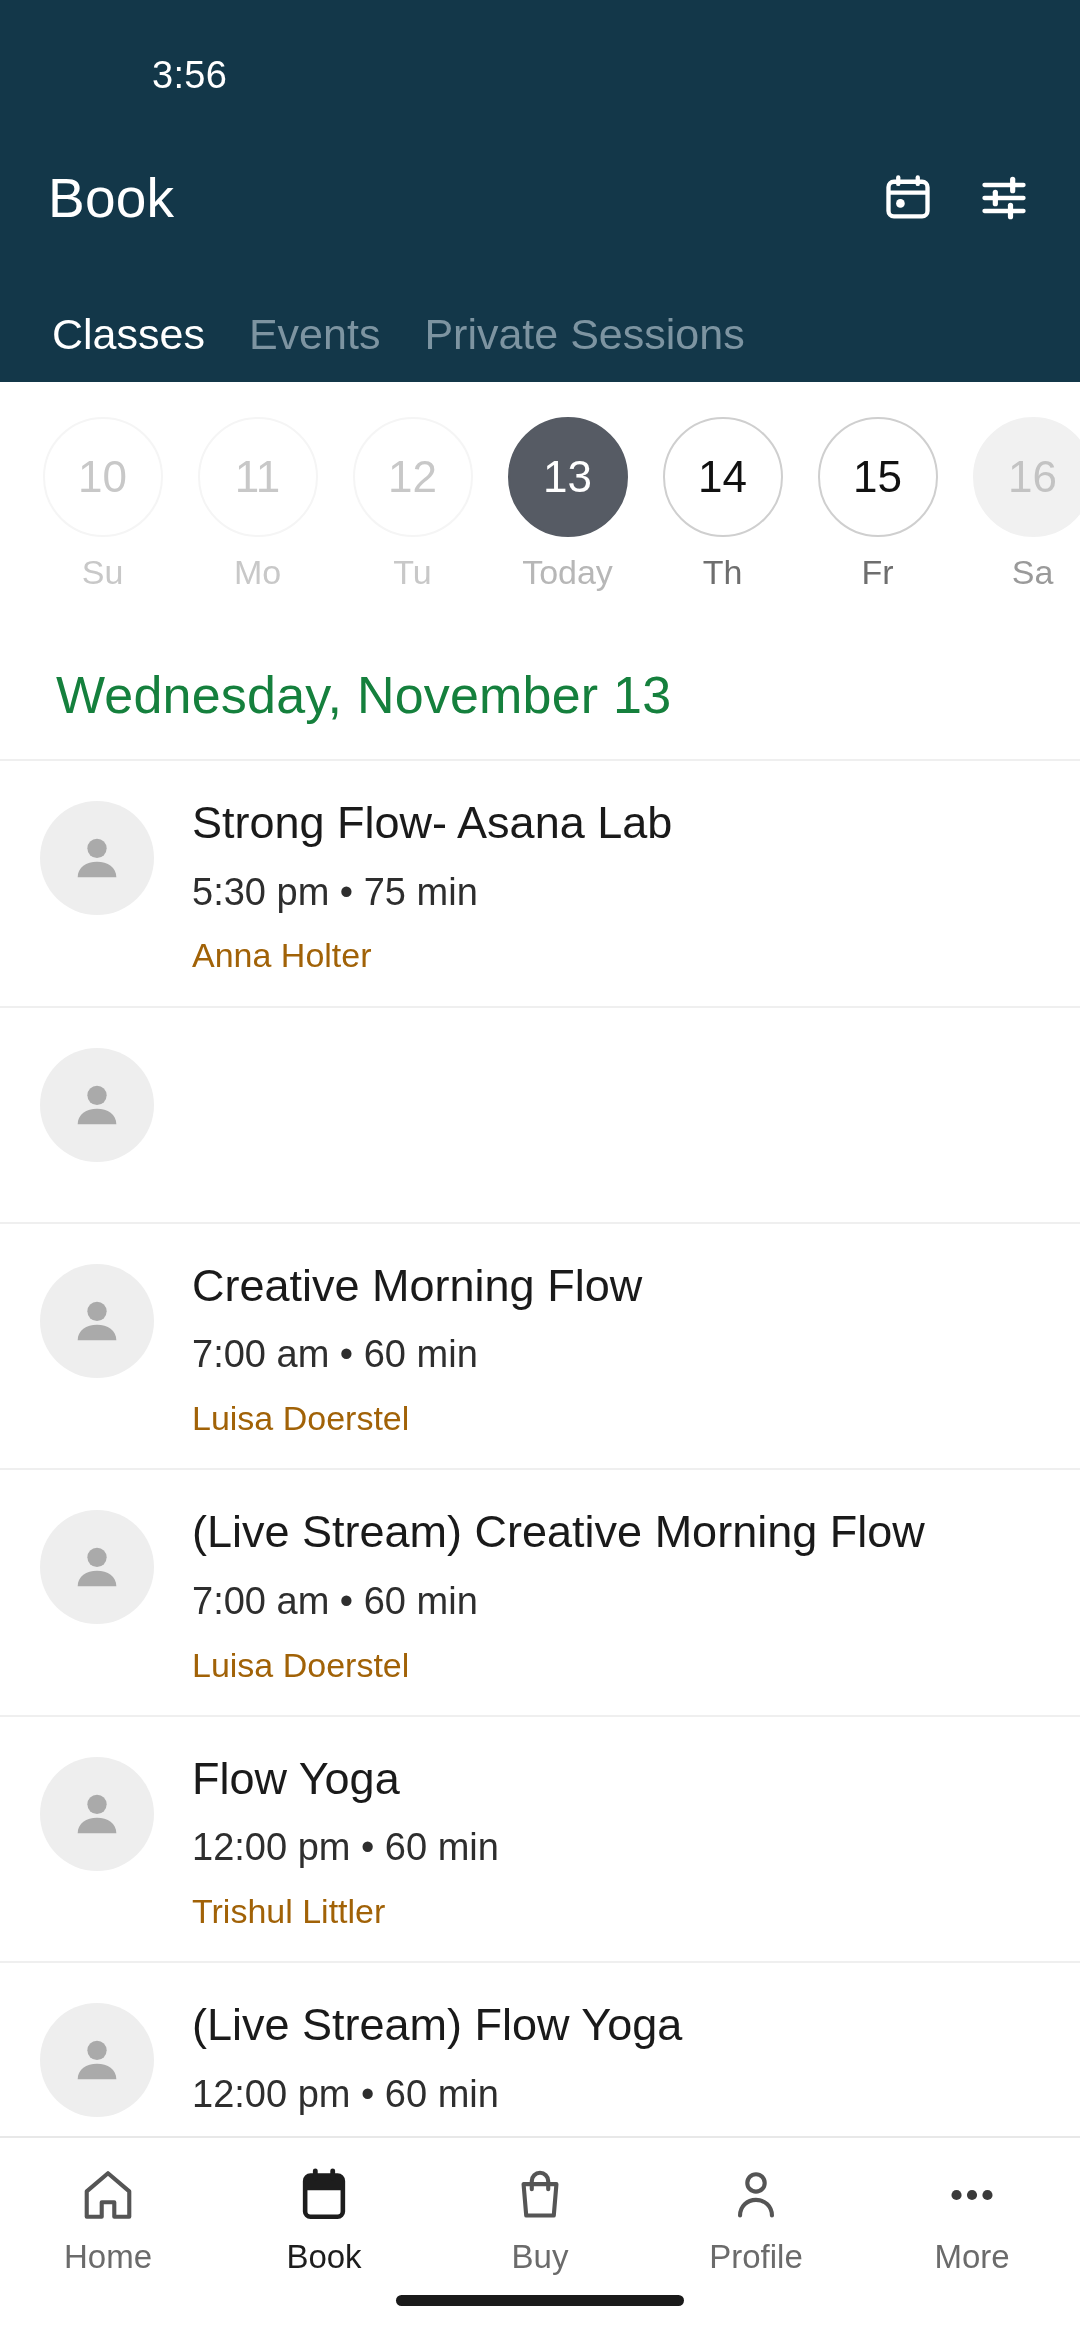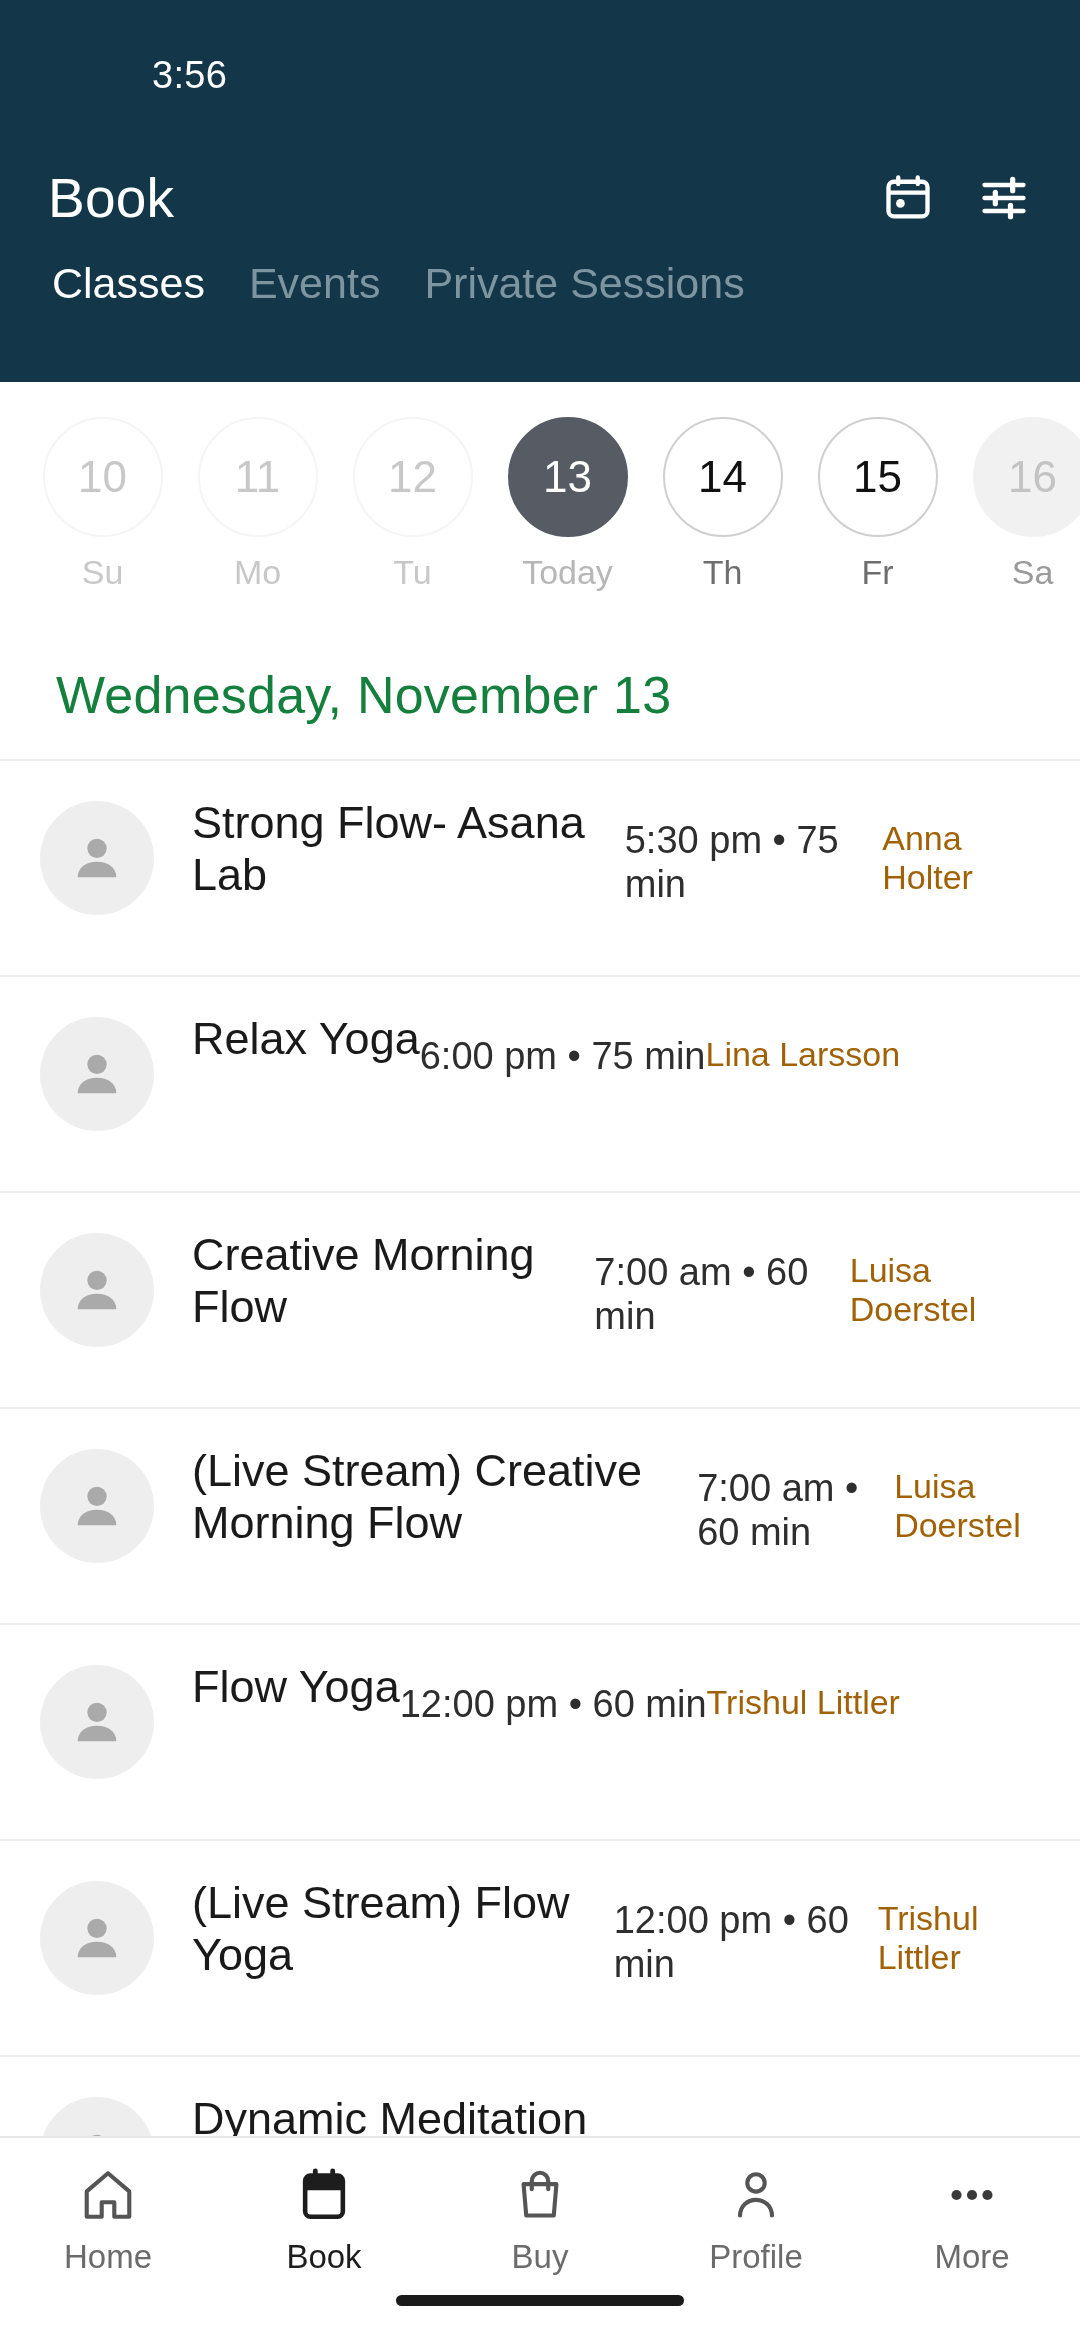--- a/index.html
+++ b/index.html
@@ -52,20 +52,21 @@
     gap:40px;
   }
   .icon-btn {
     width:56px; height:56px;
     display:flex; align-items:center; justify-content:center;
   }
   .icon-btn svg { display:block; }
 
   .tabs {
     display:flex;
+    align-items:flex-end;
     height:120px;
     padding:0 30px 26px 30px;
     gap:0;
   }
   .tab {
     font-size:43px;
     color:#7d94a1;
     padding:0 22px;
     white-space:nowrap;
     line-height:1;
@@ -154,21 +155,21 @@
     flex:0 0 114px;
     border-radius:50%;
     background:#eeeeee;
     display:flex; align-items:center; justify-content:center;
     margin-top:10px;
   }
   .avatar svg { display:block; }
   .classinfo {
     margin-left:38px;
     display:flex;
-    flex-direction:row;
+    flex-direction:column;
     padding-top:6px;
   }
   .classtitle {
     font-size:45px;
     color:#1a1a1a;
     line-height:1.15;
   }
   .classmeta {
     font-size:38px;
     color:#2e2e2e;
@@ -309,25 +310,20 @@
       </div>
     </div>
 
     <div class="classrow">
       <div class="avatar">
         <svg width="58" height="58" viewBox="0 0 24 24" fill="#aaaaaa">
             <circle cx="12" cy="8" r="4"></circle>
             <path d="M4 20c0-4.2 3.6-6.5 8-6.5s8 2.3 8 6.5z"></path>
           </svg>
       </div>
-      <div class="classinfo">
-        <div class="classtitle">Relax Yoga</div>
-        <div class="classmeta">6:00 pm • 75 min</div>
-        <div class="classteacher">Lina Larsson</div>
-      </div>
     </div>
 
     <div class="classrow">
       <div class="avatar">
         <svg width="58" height="58" viewBox="0 0 24 24" fill="#aaaaaa">
             <circle cx="12" cy="8" r="4"></circle>
             <path d="M4 20c0-4.2 3.6-6.5 8-6.5s8 2.3 8 6.5z"></path>
           </svg>
       </div>
       <div class="classinfo">

